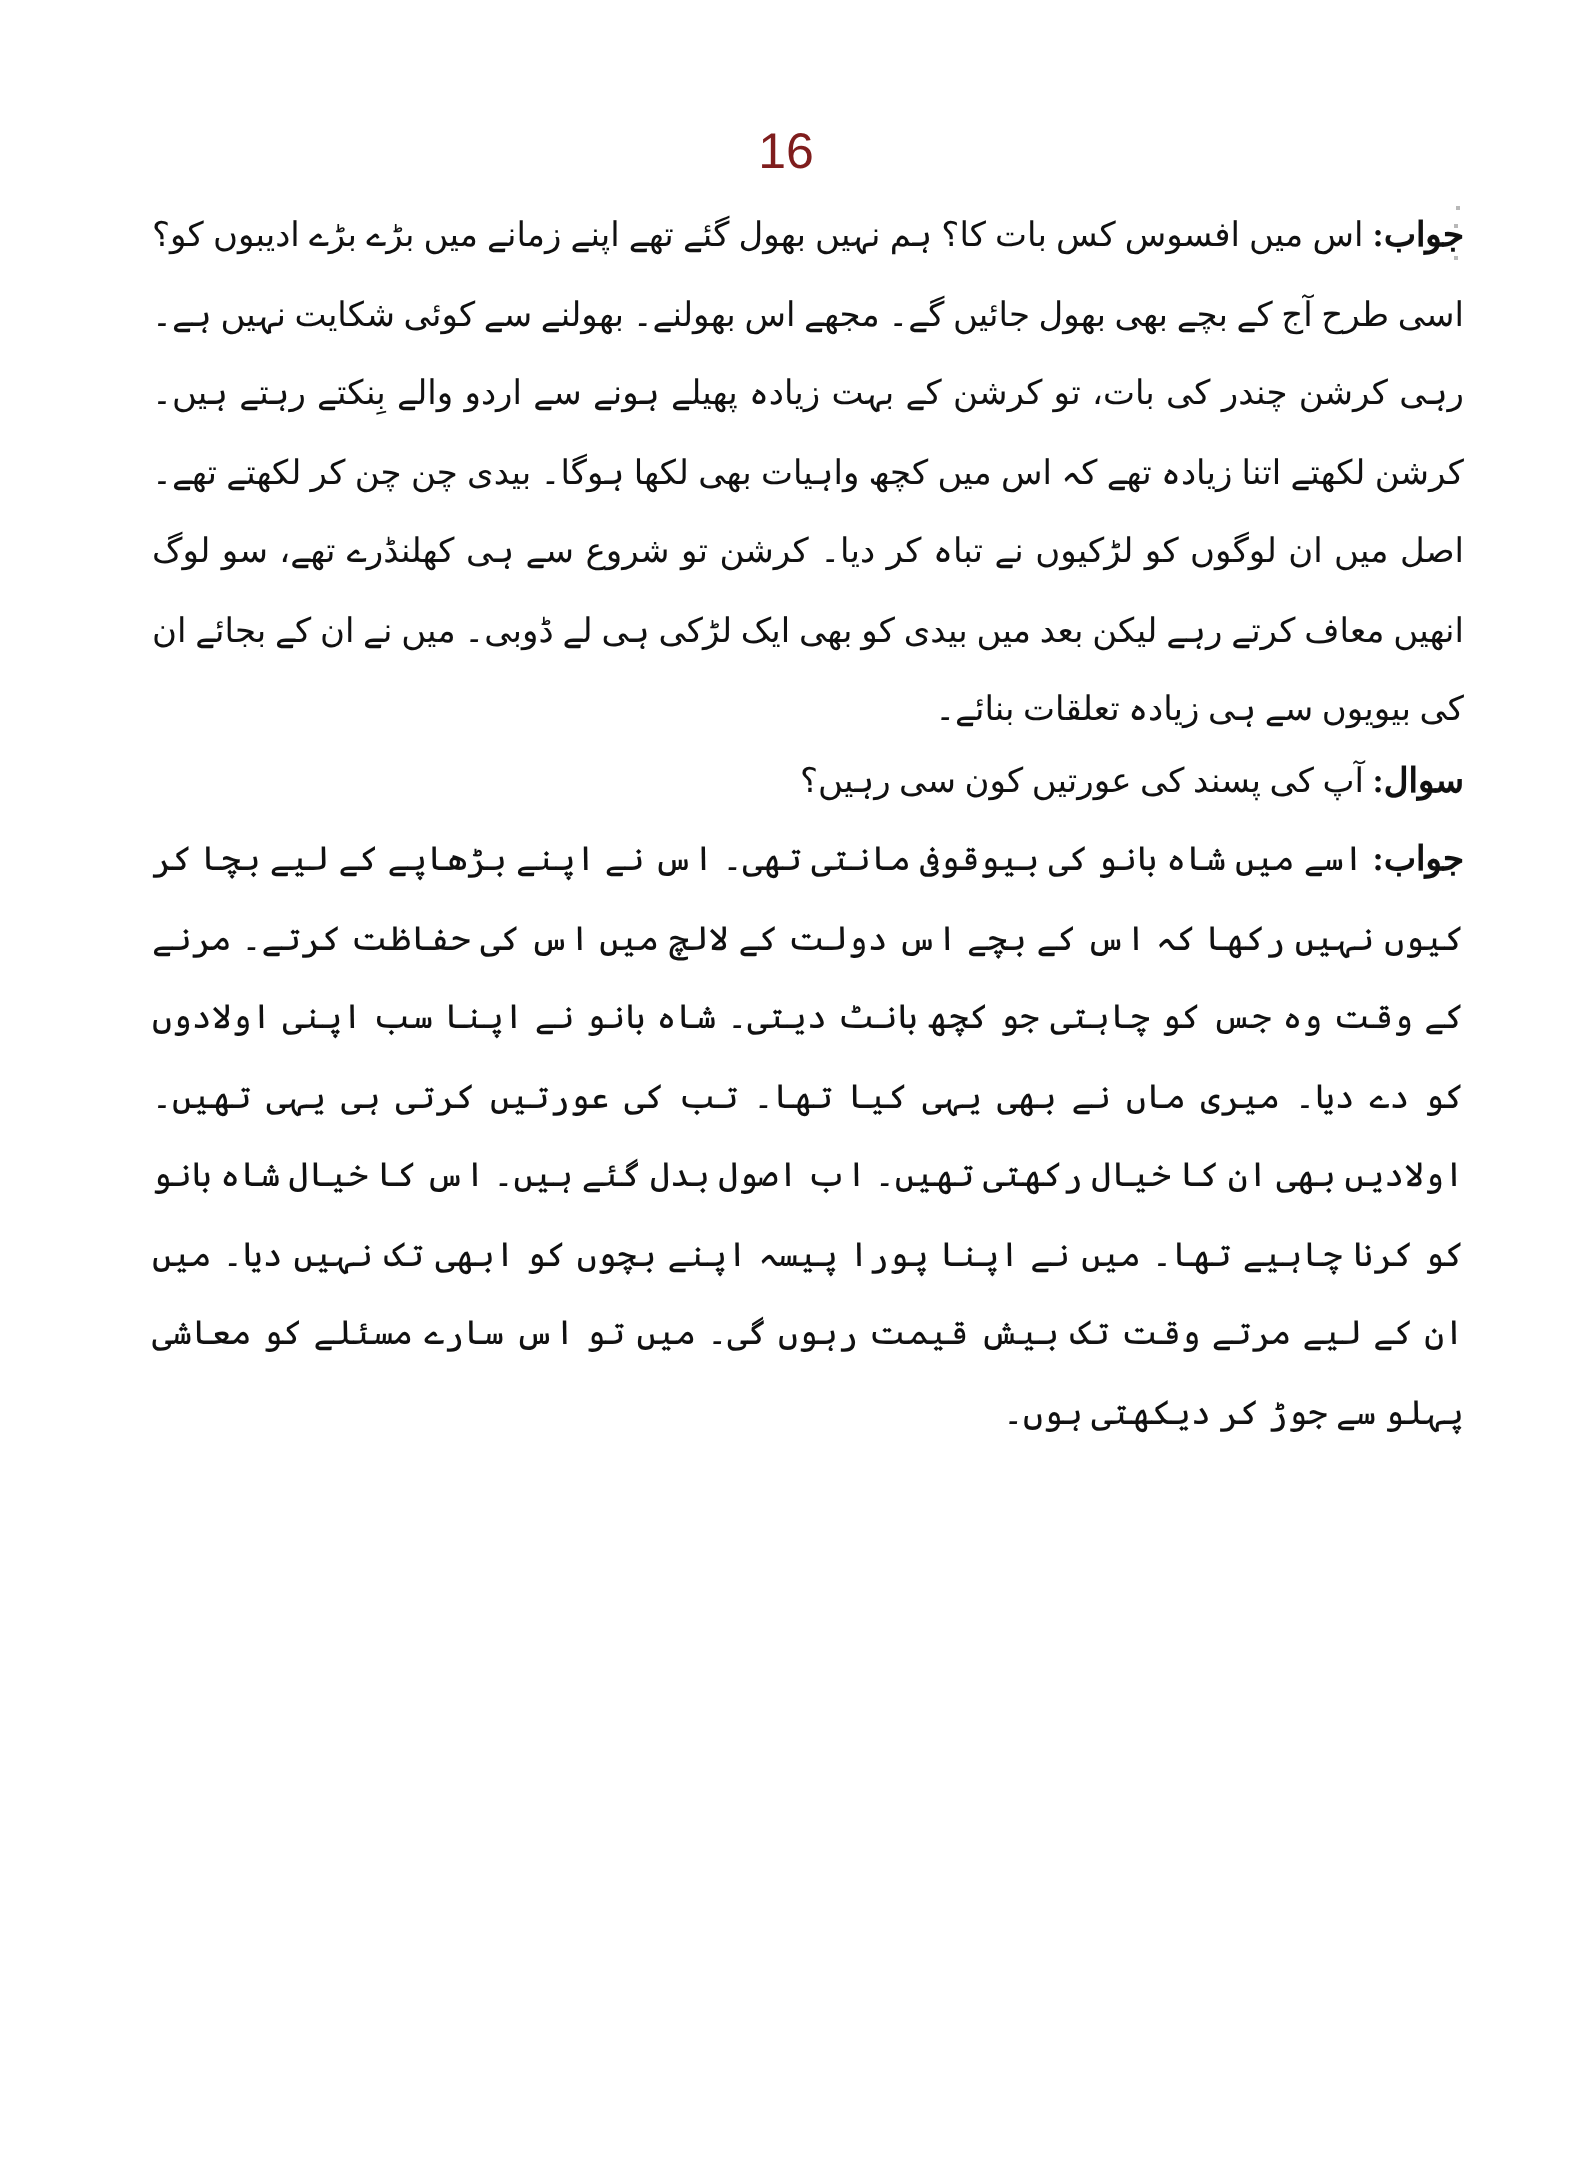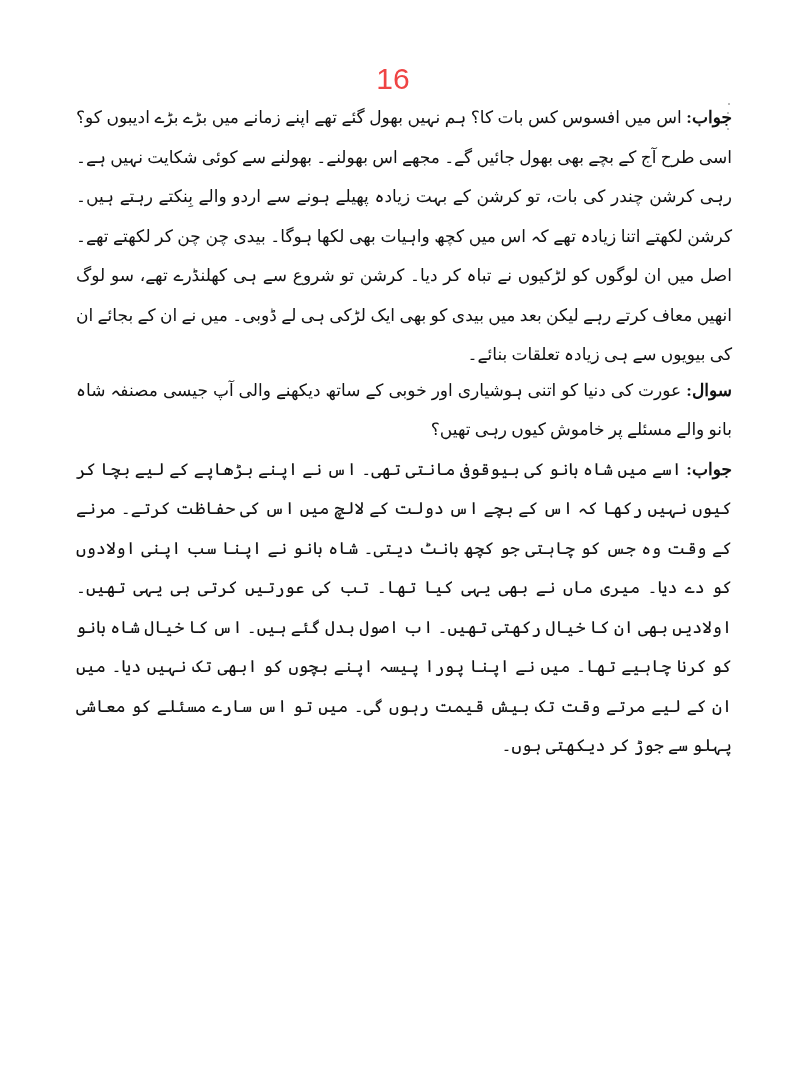--- a/index.html
+++ b/index.html
@@ -15,23 +15,23 @@
     color: #111111;
     font-family: "DejaVu Sans", sans-serif;
   }
   .page-number {
     position: absolute;
     left: 0;
     right: 0;
     top: 62px;
     text-align: center;
     font-family: "Liberation Sans", sans-serif;
-    font-size: 30px;
+    font-size: 25px;
     font-weight: 400;
-    color: #ef4444;
+    color: #7f1d1d;
   }
   .content {
     position: absolute;
     left: 76px;
     width: 656px;
     top: 98px;
     direction: rtl;
     text-align: justify;
     font-family: Liberation Serif, serif;
     font-size: 17px;
@@ -61,21 +61,21 @@
 </head>
 <body>
 
 <div class="page-number">16</div>
 
 <div class="content">
   <p class="block">
     <span class="label">جواب</span><span>اس میں افسوس کس بات کا؟ ہم نہیں بھول گئے تھے اپنے زمانے میں بڑے بڑے ادیبوں کو؟ اسی طرح آج کے بچے بھی بھول جائیں گے۔ مجھے اس بھولنے۔ بھولنے سے کوئی شکایت نہیں ہے۔ رہی کرشن چندر کی بات، تو کرشن کے بہت زیادہ پھیلے ہونے سے اردو والے بِنکتے رہتے ہیں۔ کرشن لکھتے اتنا زیادہ تھے کہ اس میں کچھ واہیات بھی لکھا ہوگا۔ بیدی چن چن کر لکھتے تھے۔ اصل میں ان لوگوں کو لڑکیوں نے تباہ کر دیا۔ کرشن تو شروع سے ہی کھلنڈرے تھے، سو لوگ انھیں معاف کرتے رہے لیکن بعد میں بیدی کو بھی ایک لڑکی ہی لے ڈوبی۔ میں نے ان کے بجائے ان کی بیویوں سے ہی زیادہ تعلقات بنائے۔</span>
   </p>
   <p class="block q">
-    <span class="label">سوال</span><span>عورت کی دنیا کو اتنی ہوشیاری اور خوبی کے ساتھ دیکھنے والی آپ جیسی مصنفہ شاہ بانو والے مسئلے پر خاموش کیوں رہی تھیں؟</span>
+    <span class="label">سوال</span><span>آپ کی پسند کی عورتیں کون سی رہیں؟</span>
   </p>
   <p class="block">
     <span class="label">جواب</span><span>اسے میں شاہ بانو کی بیوقوفی مانتی تھی۔ اس نے اپنے بڑھاپے کے لیے بچا کر کیوں نہیں رکھا کہ اس کے بچے اس دولت کے لالچ میں اس کی حفاظت کرتے۔ مرنے کے وقت وہ جس کو چاہتی جو کچھ بانٹ دیتی۔ شاہ بانو نے اپنا سب اپنی اولادوں کو دے دیا۔ میری ماں نے بھی یہی کیا تھا۔ تب کی عورتیں کرتی ہی یہی تھیں۔ اولادیں بھی ان کا خیال رکھتی تھیں۔ اب اصول بدل گئے ہیں۔ اس کا خیال شاہ بانو کو کرنا چاہیے تھا۔ میں نے اپنا پورا پیسہ اپنے بچوں کو ابھی تک نہیں دیا۔ میں ان کے لیے مرتے وقت تک بیش قیمت رہوں گی۔ میں تو اس سارے مسئلے کو معاشی پہلو سے جوڑ کر دیکھتی ہوں۔</span>
   </p>
 </div>
 
 <div class="speck" style="left:728px;top:103px;"></div>
 <div class="speck" style="left:727px;top:112px;"></div>
 <div class="speck" style="left:727px;top:128px;"></div>
 

